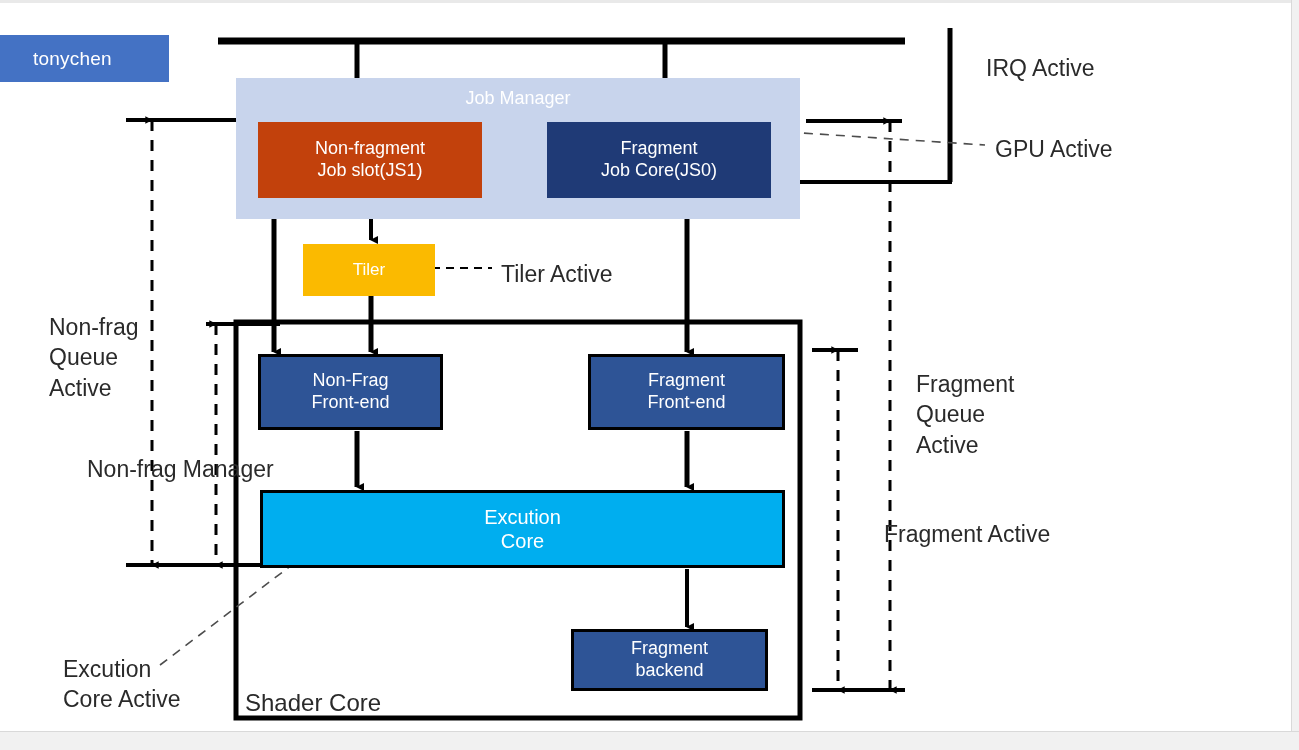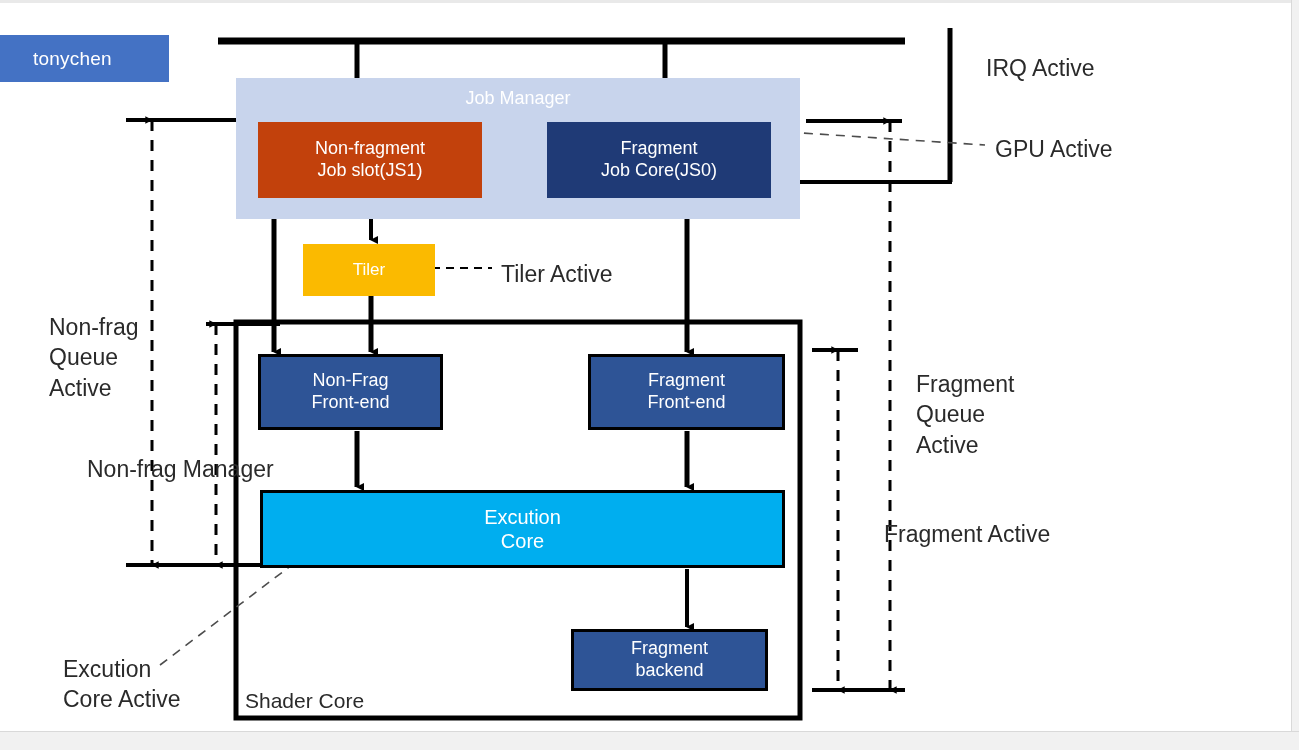--- a/index.html
+++ b/index.html
@@ -192,21 +192,21 @@
   <div class="node" style="left:260px; top:490px; width:525px; height:78px; background:#00AEEF; border:3px solid #000; font-size:20px;">
     <span class="ln">Excution</span>
     <span class="ln">Core</span>
   </div>
 
   <div class="node" style="left:571px; top:629px; width:197px; height:62px; background:#2E5496; border:3px solid #000; font-size:18px;">
     <span class="ln">Fragment</span>
     <span class="ln">backend</span>
   </div>
 
-  <div class="lbl" style="left:245px; top:687px; font-size:21px; color:#2a2a2a;">Shader Core</div>
+  <div class="lbl" style="left:245px; top:687px; font-size:24px; color:#2a2a2a;">Shader Core</div>
 
   <div class="lbl" style="left:986px; top:53px;">IRQ Active</div>
 
   <div class="lbl" style="left:995px; top:134px;">GPU Active</div>
 
   <div class="lbl" style="left:501px; top:259px;">Tiler Active</div>
 
   <div class="lbl" style="left:49px; top:312px;">Non-frag
 Queue
 Active</div>

